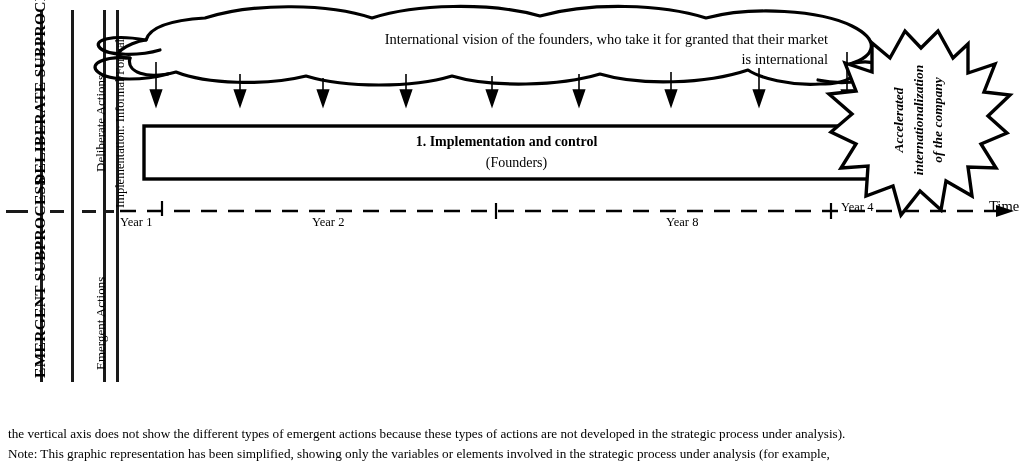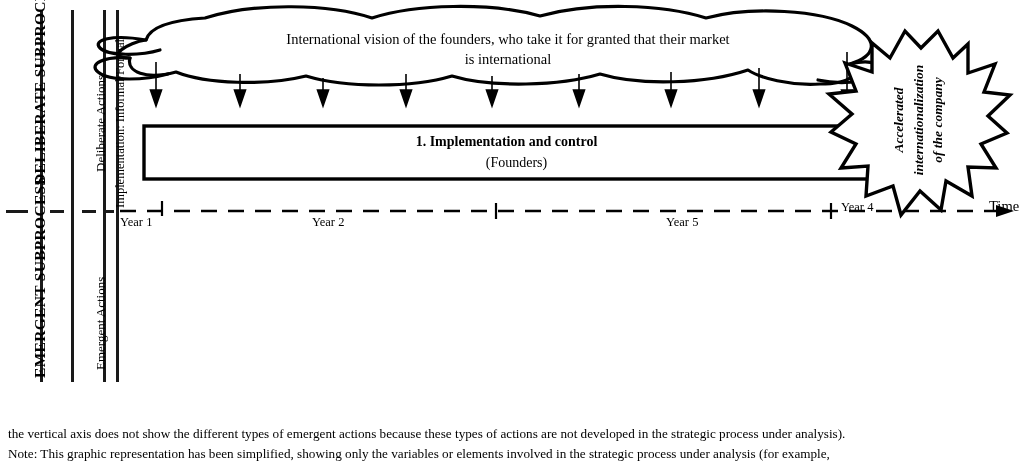--- a/index.html
+++ b/index.html
@@ -111,21 +111,21 @@
       <line x1="496" y1="203" x2="496" y2="219"></line>
       <line x1="831" y1="203" x2="831" y2="219"></line>
     </g>
 
     <polygon points="938,31 953,58 968,44 968,73 995,64 984,92 1010,95 988,116 1007,133
               981,144 996,168 968,167 972,196 946,181 941,210 920,191 901,215
               893,186 866,196 868,166 841,168 856,144 831,132 852,114 829,94
               856,91 845,63 872,72 872,43 890,58 905,31 921,48" fill="#ffffff" stroke="#000000" stroke-width="3.4" stroke-linejoin="miter"></polygon>
   </svg>
 
-  <div class="cloudtxt" style="left:188px;top:30px;width:640px;">
+  <div class="cloudtxt" style="left:188px;top:30px;width:640px;text-align:right;">
     <div>International vision of the founders, who take it for granted that their market</div>
     <div>is international</div>
   </div>
 
   <div style="position:absolute;left:144px;top:134px;width:725px;text-align:center;">
     <div class="boxtitle">1. Implementation and control</div>
     <div class="boxsub" style="margin-top:5px;margin-left:20px;">(Founders)</div>
   </div>
 
   <div style="position:absolute;left:918px;top:120px;width:0;height:0;">
@@ -133,21 +133,21 @@
                 white-space:nowrap;text-align:center;font-style:italic;font-weight:bold;
                 font-size:13.5px;line-height:1.45;">
       <div>Accelerated</div>
       <div>internationalization</div>
       <div>of the company</div>
     </div>
   </div>
 
   <div class="yearlbl" style="left:120px;top:215px;font-family:Liberation Serif, serif;">Year 1</div>
   <div class="yearlbl" style="left:312px;top:215px;">Year 2</div>
-  <div class="yearlbl" style="left:666px;top:215px;">Year 5</div>
+  <div class="yearlbl" style="left:666px;top:215px;">Year 8</div>
   <div class="yearlbl" style="left:841px;top:200px;">Year 4</div>
   <div class="timelbl" style="left:989px;top:198px;">Time</div>
 
   <div class="note" style="left:8px;top:424px;width:1010px;">
     <div>the vertical axis does not show the different types of emergent actions because these types of actions are not developed in the strategic process under analysis).</div>
     <div>Note: This graphic representation has been simplified, showing only the variables or elements involved in the strategic process under analysis (for example,</div>
   </div>
 
 </div>
 

